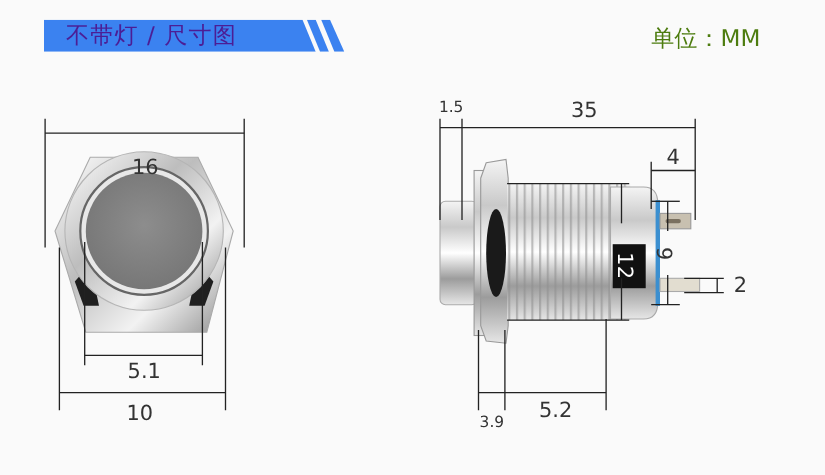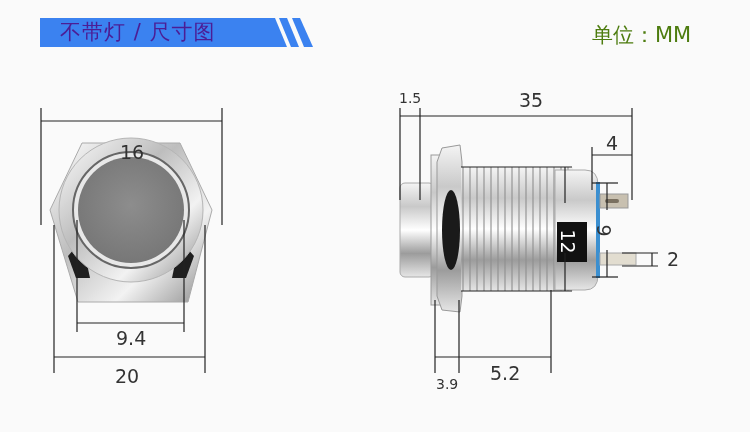--- a/index.html
+++ b/index.html
@@ -123,22 +123,22 @@
     <line x1="652" y1="253" x2="652" y2="266"></line>
 
     <line x1="435" y1="357" x2="551" y2="357"></line>
     <line x1="435" y1="300" x2="435" y2="373"></line>
     <line x1="459" y1="300" x2="459" y2="373"></line>
     <line x1="551" y1="290" x2="551" y2="373"></line>
   </g>
 </svg>
 
 <div class="lbl fs-big" style="left:120px;top:112px;margin-top:31px;">16</div>
-<div class="lbl fs-big" style="left:116px;top:329px;">9.4</div>
-<div class="lbl fs-big" style="left:115px;top:367px;">20</div>
+<div class="lbl fs-big" style="left:116px;top:329px;">5.1</div>
+<div class="lbl fs-big" style="left:115px;top:367px;">10</div>
 
 <div class="lbl fs-small" style="left:399px;top:91px;">1.5</div>
 <div class="lbl fs-big" style="left:519px;top:91px;">35</div>
 <div class="lbl fs-big" style="left:606px;top:134px;">4</div>
 <div class="lbl fs-big rot" style="left:597px;top:221px;">9</div>
 <div class="lbl fs-big" style="left:667px;top:250px;">2</div>
 <div class="lbl fs-big rot" style="left:555px;top:232px;color:#fff;">12</div>
 <div class="lbl fs-small" style="left:436px;top:377px;">3.9</div>
 <div class="lbl fs-big" style="left:490px;top:364px;">5.2</div>
 

